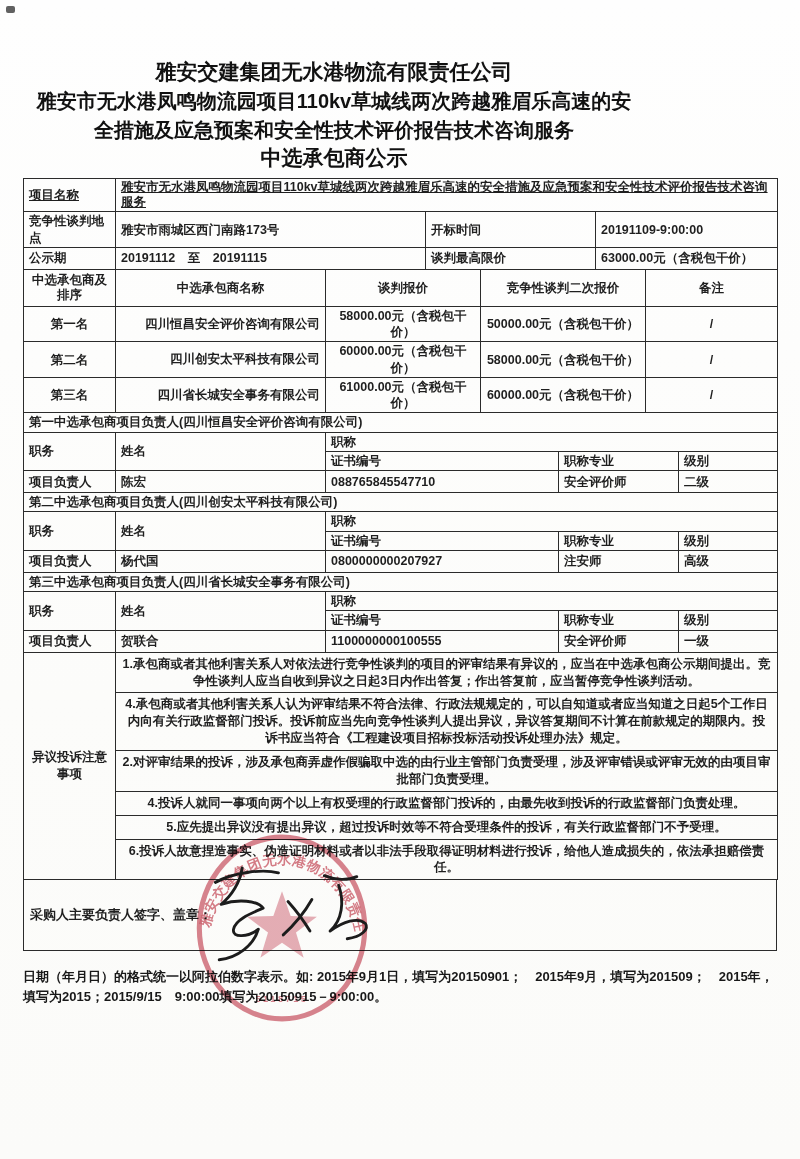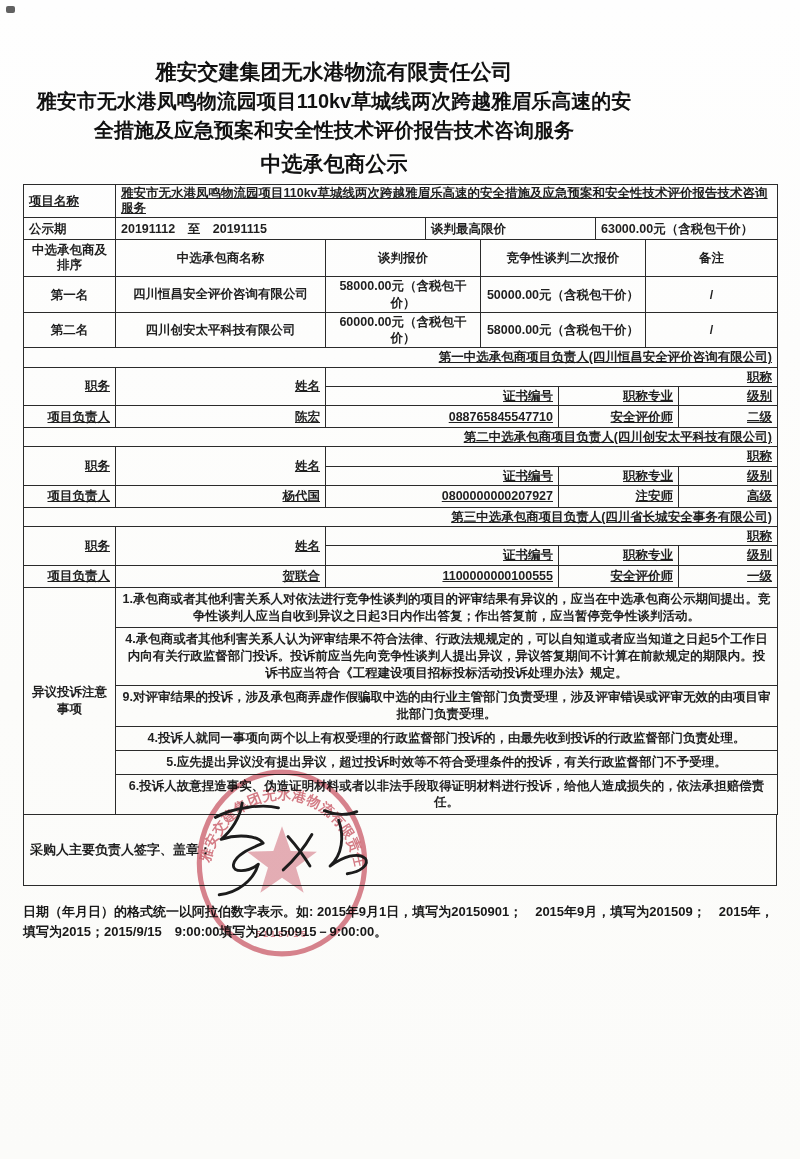--- a/index.html
+++ b/index.html
@@ -10,37 +10,37 @@
     font-family: "Liberation Sans", "DejaVu Sans", sans-serif;
     color: #1f1f1f;
     overflow: hidden;
   }
   .page { position: relative; width: 668px; height: 1159px; padding: 58px 23px 0 23px; }
   .speck { position: absolute; left: 6px; top: 6px; width: 9px; height: 7px; background:#3a3a3a; border-radius: 2px; opacity:.8; }
 
   .titles { text-align: center; margin-bottom: 7px; }
   .t1 { font-size: 21px; font-weight: 700; color:#111; line-height: 1.3; }
   .t2 { font-size: 20px; font-weight: 700; color:#111; line-height: 1.42; padding: 0 6px; margin-top: 2px;}
-  .t3 { font-size: 21px; font-weight: 700; color:#111; line-height: 1.35; margin-top: 6px; text-align: center;}
+  .t3 { font-size: 21px; font-weight: 700; color:#111; line-height: 1.35; margin-top: 0; text-align: center;}
 
   table { border-collapse: collapse; table-layout: fixed; width: 754px; margin-top: -1px; }
   td { border: 1px solid #2b2b2b; font-size: 12.5px; font-weight: 700; color:#1f1f1f;
        padding: 1px 5px; line-height: 1.3; vertical-align: middle; overflow: hidden; }
   .info tr { height: 22px; }
   .info tr.rowfirst { height: 33px; text-decoration: underline; }
   .lbl { text-align: left; }
 
   .bid tr { height: 23px; }
   .bid tr.hdr { height: 37px; font-family: Liberation Serif, serif; }
   .bid td { text-align: center; }
-  .bid td.name { text-align: center; line-height: 1.15; }
+  .bid td.name { text-align: right; line-height: 1.15; }
 
   .mgr tr { height: 19px; }
   .mgr tr.datarow { height: 22px; }
-  .mgr td { text-align: right; text-decoration: underline; }
+  .mgr td { text-align: left; }
 
   .notice td { text-align: center; padding: 3px 6px; line-height: 1.35; }
   .notice td.nlbl { padding: 20px 4px; }
 
   .sigrow { position: relative; width: 754px; height: 72px; margin-top: -1px;
             border: 1px solid #2b2b2b; font-size: 13px; font-weight: 700;
             display: flex; align-items: center; padding-left: 6px; }
   .signature { position: absolute; left: 178px; top: -22px; width: 172px; height: 108px; z-index: 6; pointer-events: none; }
   .stamp { position: absolute; left: 168px; top: -50px; width: 180px; height: 196px; z-index: 5;
            mix-blend-mode: multiply; opacity: .88; pointer-events: none; }
@@ -66,20 +66,26 @@
         <col style="width:310px">
         <col style="width:170px">
         <col style="width:182px">
       </colgroup>
     <tbody>
         <tr class="rowfirst">
       <td class="lbl">项目名称</td>
       <td colspan="3" class="lbl" style="line-height:1.2">雅安市无水港凤鸣物流园项目110kv草城线两次跨越雅眉乐高速的安全措施及应急预案和安全性技术评价报告技术咨询服务</td>
     </tr>
     <tr>
+      <td class="lbl">竞争性谈判地点</td>
+      <td class="lbl">雅安市雨城区西门南路173号</td>
+      <td class="lbl">开标时间</td>
+      <td class="lbl">20191109-9:00:00</td>
+    </tr>
+    <tr>
       <td class="lbl">公示期</td>
       <td class="lbl">20191112　至　20191115</td>
       <td class="lbl">谈判最高限价</td>
       <td class="lbl">63000.00元（含税包干价）</td>
     </tr>
   </tbody>
     </table>
 
   <table class="bid">
     <colgroup>
@@ -104,20 +110,27 @@
       <td>50000.00元（含税包干价）</td>
       <td>/</td>
     </tr>
     <tr>
       <td>第二名</td>
       <td class="name">四川创安太平科技有限公司</td>
       <td>60000.00元（含税包干价）</td>
       <td>58000.00元（含税包干价）</td>
       <td>/</td>
     </tr>
+    <tr>
+      <td>第三名</td>
+      <td class="name">四川省长城安全事务有限公司</td>
+      <td>61000.00元（含税包干价）</td>
+      <td>60000.00元（含税包干价）</td>
+      <td>/</td>
+    </tr>
   </tbody>
     </table>
 
   <table class="mgr">
     <colgroup>
         <col style="width:92px">
         <col style="width:210px">
         <col style="width:233px">
         <col style="width:120px">
         <col style="width:99px">
@@ -217,21 +230,21 @@
       </colgroup>
     <tbody>
         <tr>
       <td class="nlbl" rowspan="6">异议投诉注意事项</td>
       <td>1.承包商或者其他利害关系人对依法进行竞争性谈判的项目的评审结果有异议的，应当在中选承包商公示期间提出。竞争性谈判人应当自收到异议之日起3日内作出答复；作出答复前，应当暂停竞争性谈判活动。</td>
     </tr>
     <tr>
           <td>4.承包商或者其他利害关系人认为评审结果不符合法律、行政法规规定的，可以自知道或者应当知道之日起5个工作日内向有关行政监督部门投诉。投诉前应当先向竞争性谈判人提出异议，异议答复期间不计算在前款规定的期限内。投诉书应当符合《工程建设项目招标投标活动投诉处理办法》规定。</td>
         </tr>
     <tr>
-          <td>9.对评审结果的投诉，涉及承包商弄虚作假骗取中选的由行业主管部门负责受理，涉及评审错误或评审无效的由项目审批部门负责受理。</td>
+          <td>2.对评审结果的投诉，涉及承包商弄虚作假骗取中选的由行业主管部门负责受理，涉及评审错误或评审无效的由项目审批部门负责受理。</td>
         </tr>
     <tr>
           <td>4.投诉人就同一事项向两个以上有权受理的行政监督部门投诉的，由最先收到投诉的行政监督部门负责处理。</td>
         </tr>
     <tr>
           <td>5.应先提出异议没有提出异议，超过投诉时效等不符合受理条件的投诉，有关行政监督部门不予受理。</td>
         </tr>
     <tr>
           <td>6.投诉人故意捏造事实、伪造证明材料或者以非法手段取得证明材料进行投诉，给他人造成损失的，依法承担赔偿责任。</td>
         </tr>

